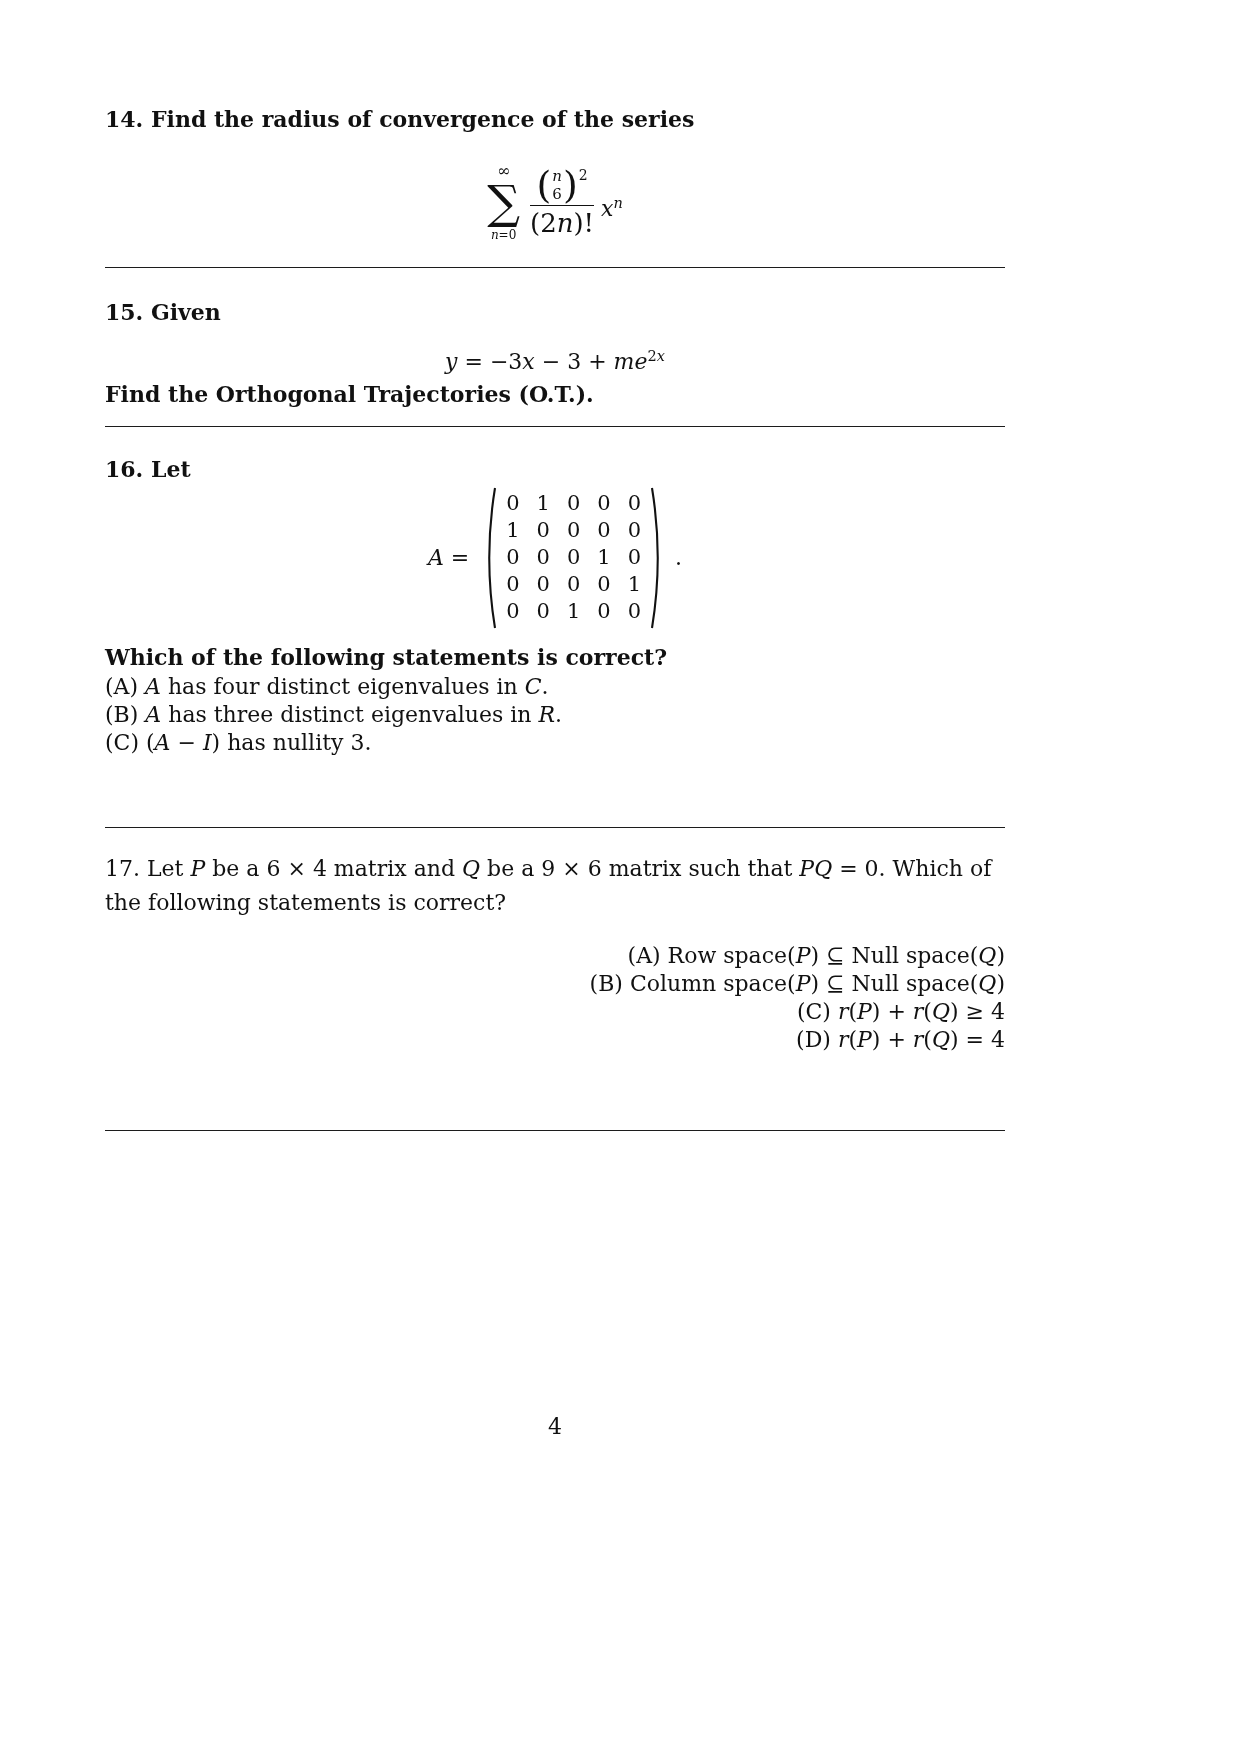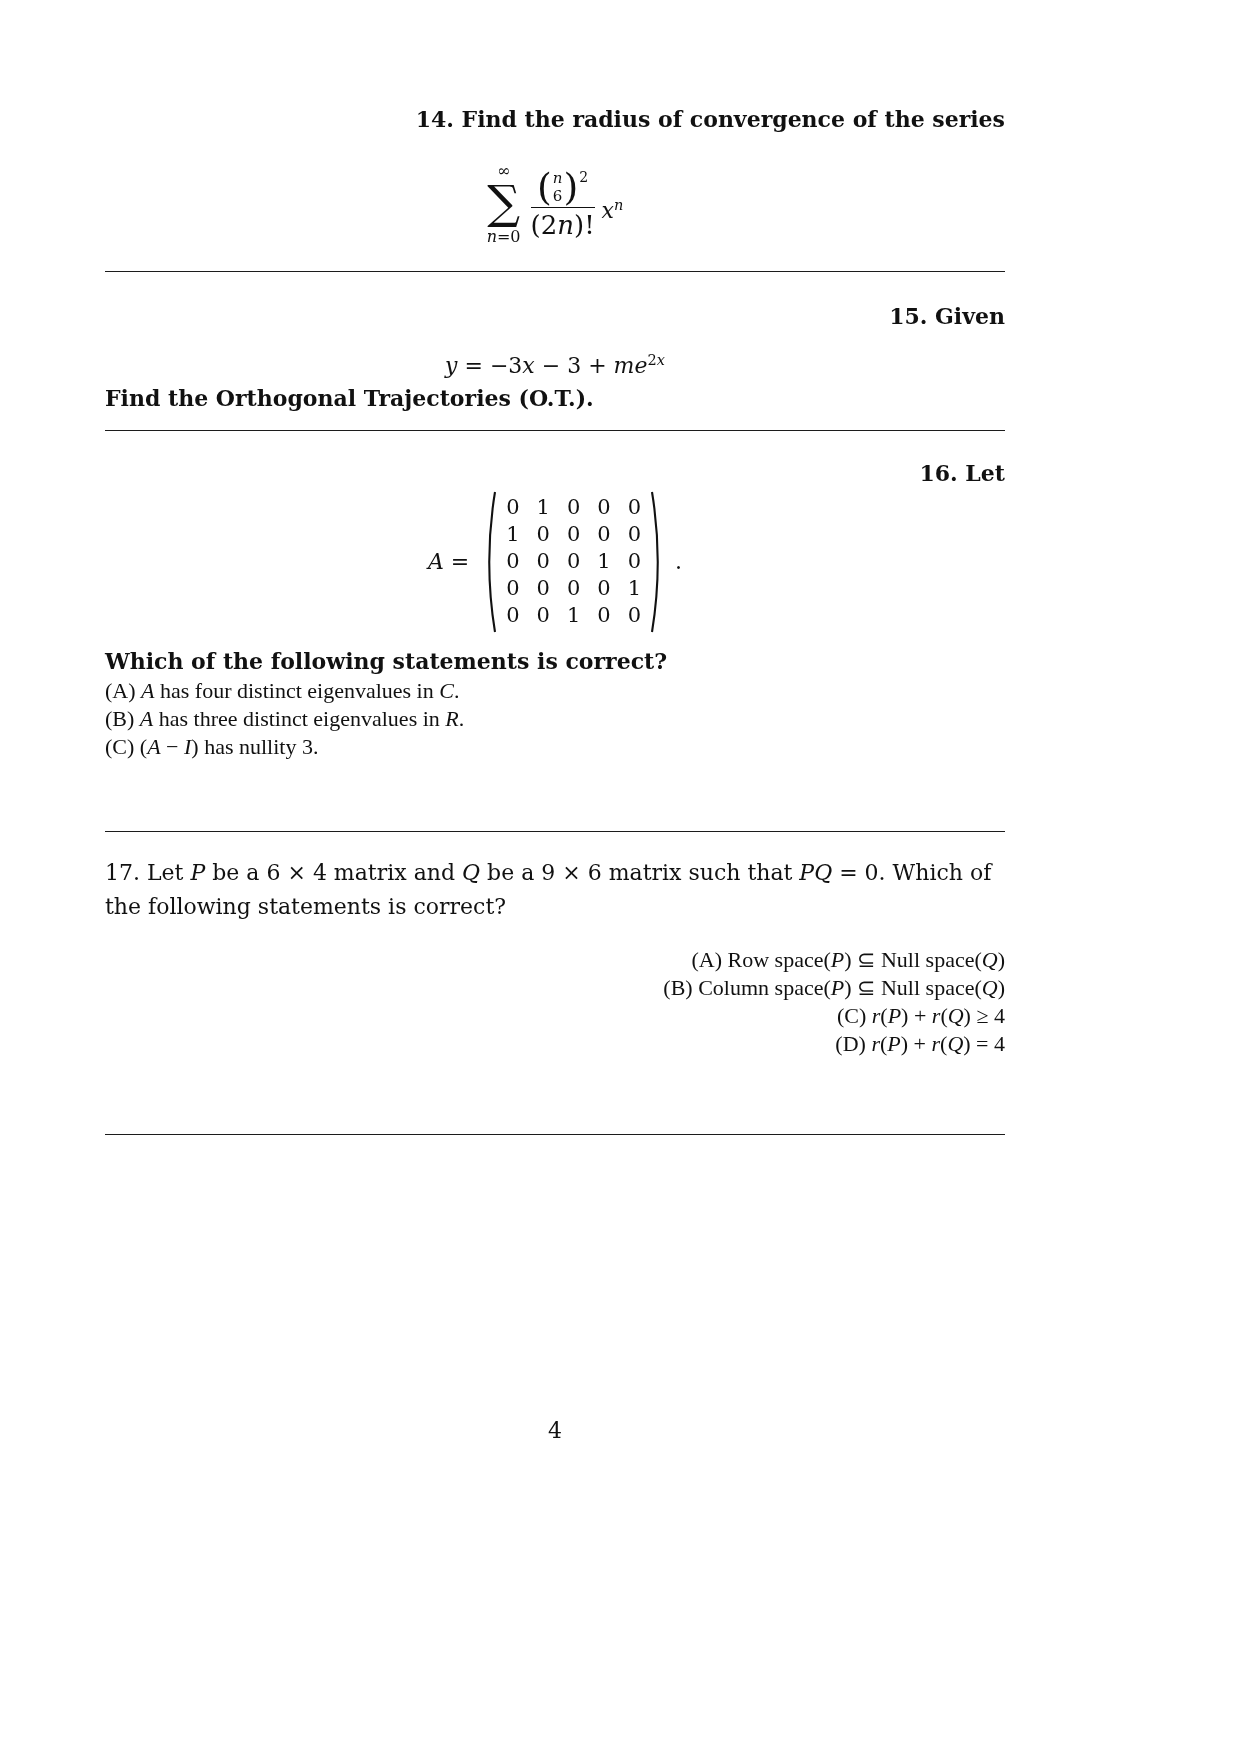--- a/index.html
+++ b/index.html
@@ -7,30 +7,30 @@
   body {
     width: 1240px; height: 1754px;
     background: #ffffff;
     color: #111111;
     font-family: "DejaVu Serif", "Liberation Serif", serif;
     font-size: 22px;
     line-height: 28px;
   }
   .page { width: 100%; height: 100%; padding: 105px 235px 0 105px; position: relative; }
   p { margin: 0; }
-  .qtitle { font-weight: bold; text-align: right; }
+  .qtitle { font-weight: bold; }
   .rule { border: none; border-top: 1.6px solid #1c1c1c; margin: 0; width: 100%; }
 
   .display { display: flex; justify-content: center; align-items: center; }
 
   
   .bigop { display: inline-flex; flex-direction: column; align-items: center; line-height: 1; }
   .op-upper { font-size: 16px; margin-bottom: 2px; }
   .op-sigma { font-size: 46px; line-height: 0.95; }
-  .op-lower { font-size: 16px; margin-top: 4px; }
+  .op-lower { font-size: 12px; margin-top: 4px; }
 
   
   .frac { display: inline-flex; flex-direction: column; align-items: center; margin: 0 4px 0 10px; }
   .frac-num { display: inline-flex; align-items: center; padding: 0 4px 2px 4px; }
   .frac-bar { height: 0; border-top: 1.5px solid #111; width: 100%; }
   .frac-den { padding-top: 3px; font-size: 26px; }
 
   
   .binom { display: inline-flex; align-items: center; }
   .binom-paren { font-size: 38px; line-height: 0.9; font-weight: 300; }
@@ -55,21 +55,21 @@
   
   .q14-display { margin-top: 30px; }
   .r1 { margin-top: 26px; }
   .q15-title { margin-top: 30px; }
   .q15-eq { margin-top: 22px; }
   .q15-instruction { margin-top: 4px; font-weight: bold; }
   .r2 { margin-top: 18px; }
   .q16-title { margin-top: 28px; }
   .q16-question { margin-top: 12px; font-weight: bold; }
   .options { margin-top: 2px; }
-  .option { line-height: 28px; font-family: Liberation Serif, serif; }
+  .option { line-height: 28px; }
   .r3 { margin-top: 70px; }
   .q17-title { margin-top: 24px; line-height: 34px; }
   .q17-options { margin-top: 22px; text-align: right; }
   .r4 { margin-top: 76px; }
   .pagenum { margin-top: 282px; text-align: center; }
 </style>
 </head>
 <body>
 
 <div class="page">

